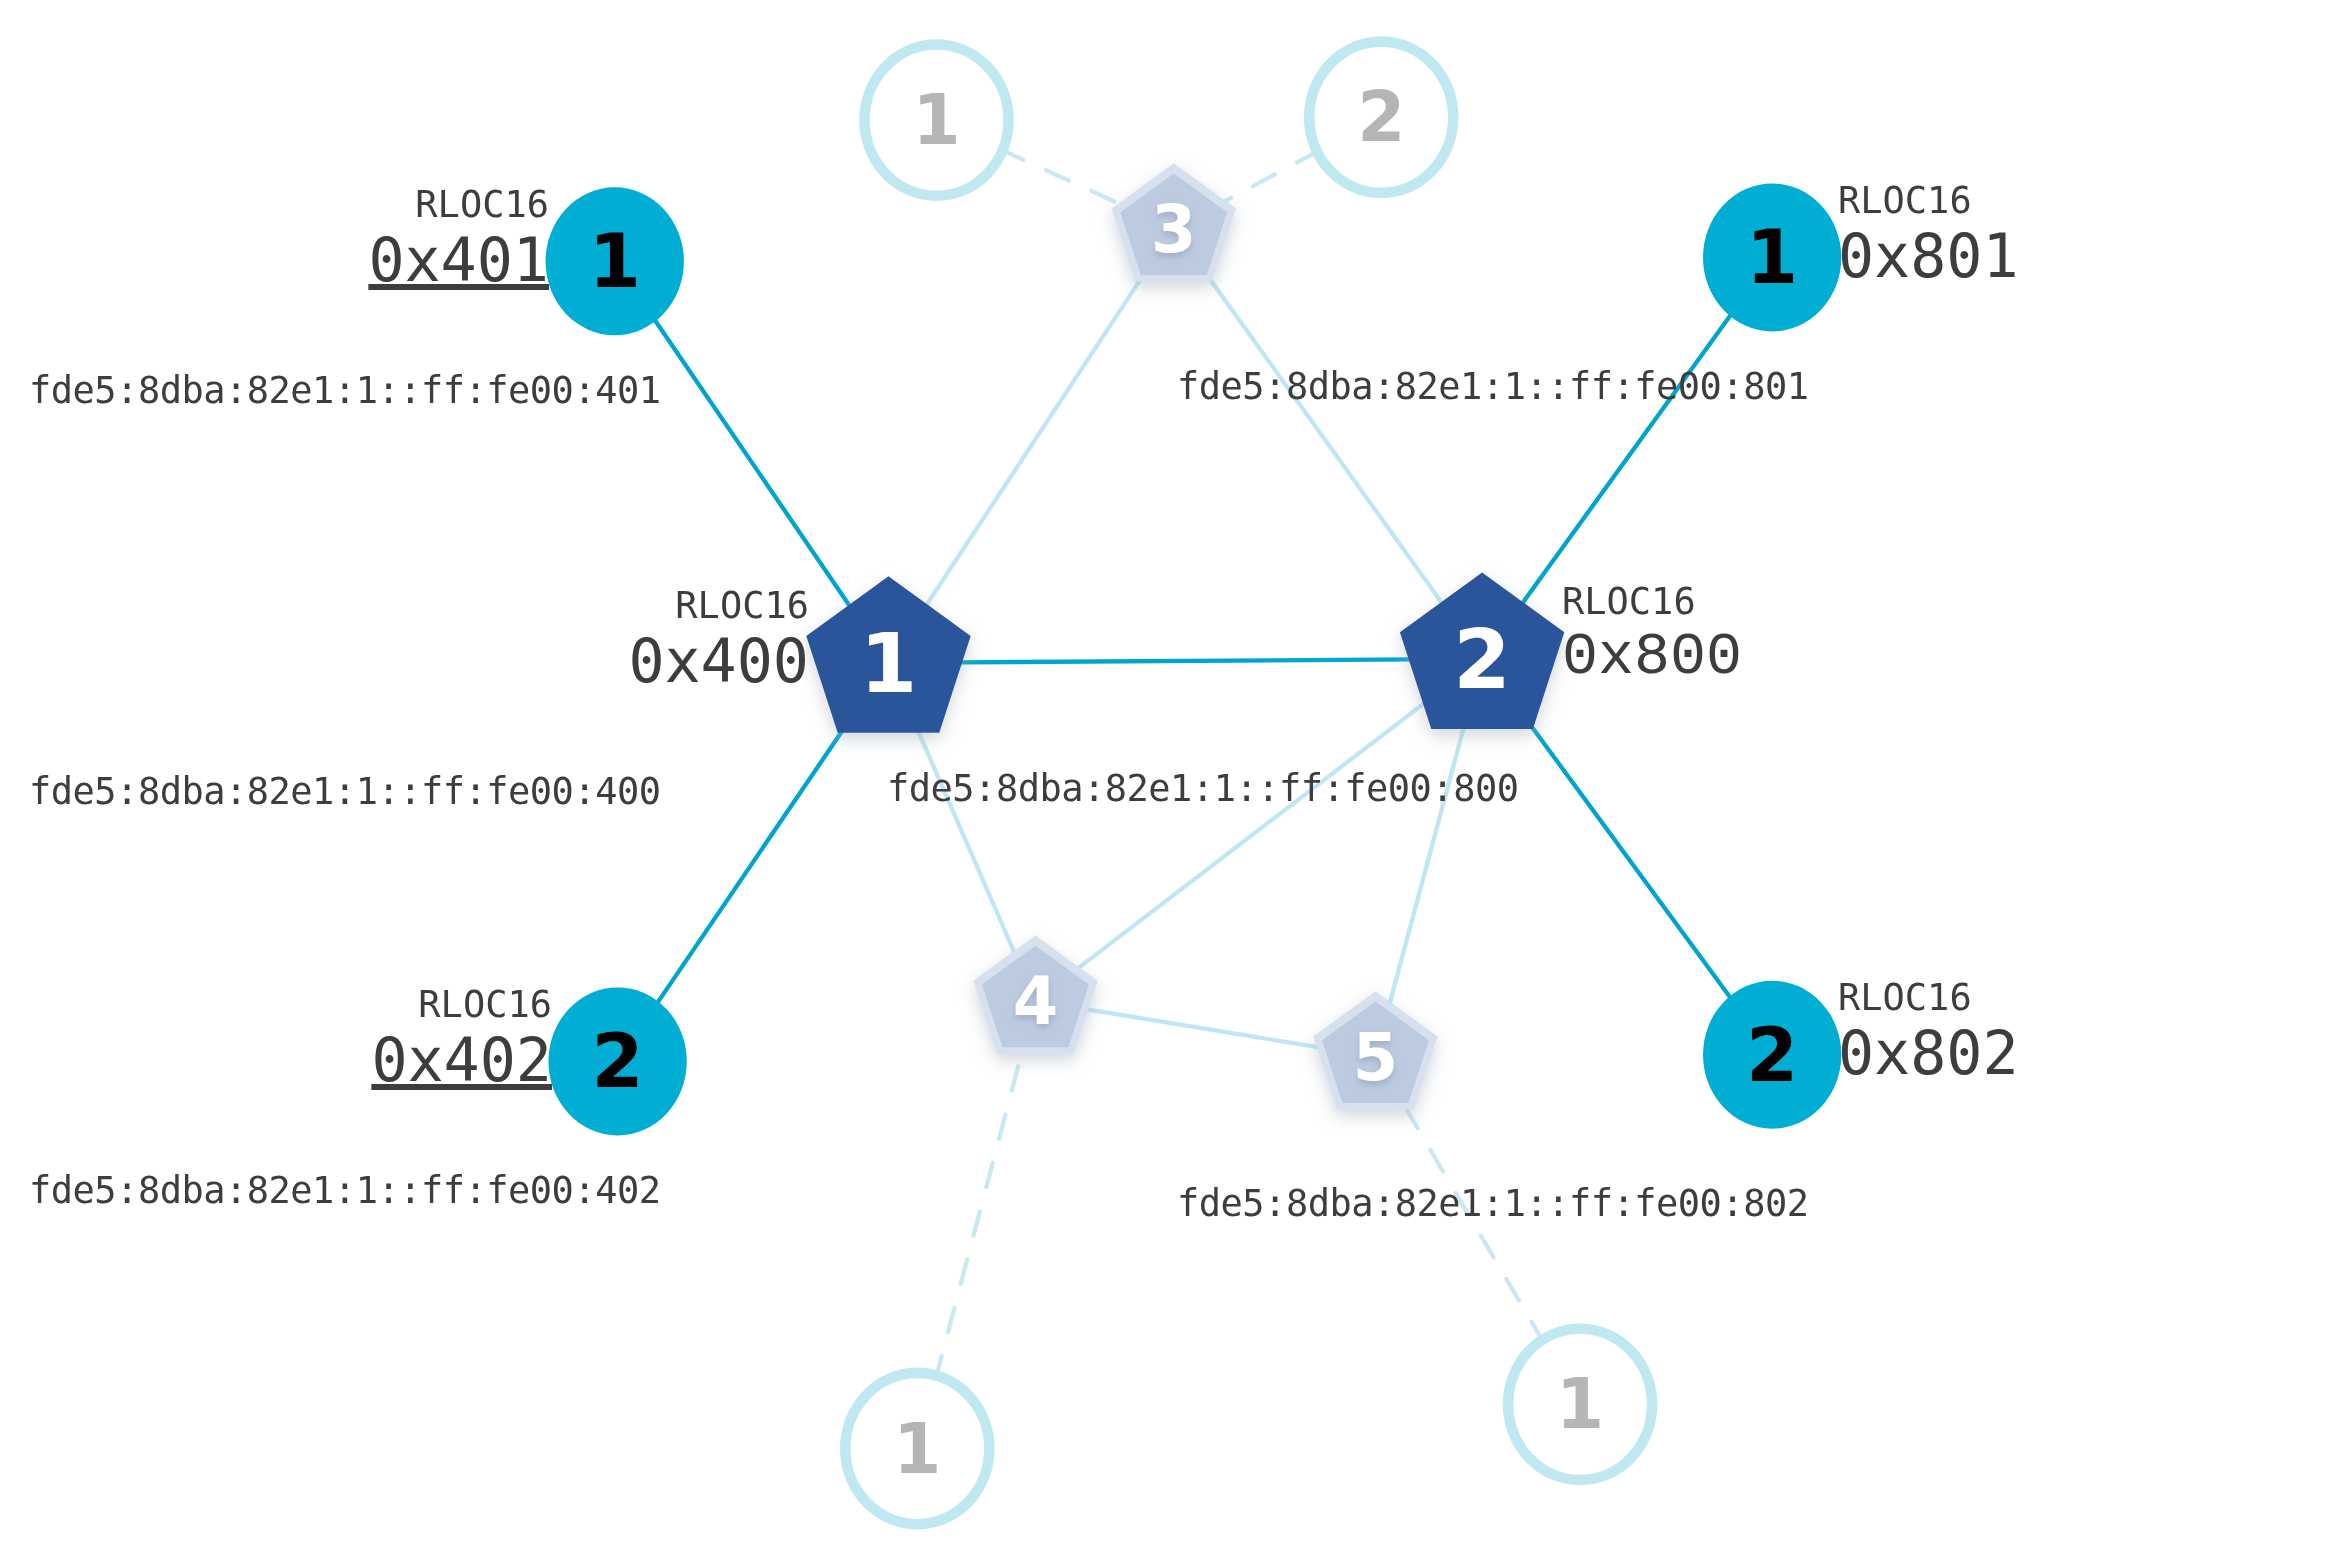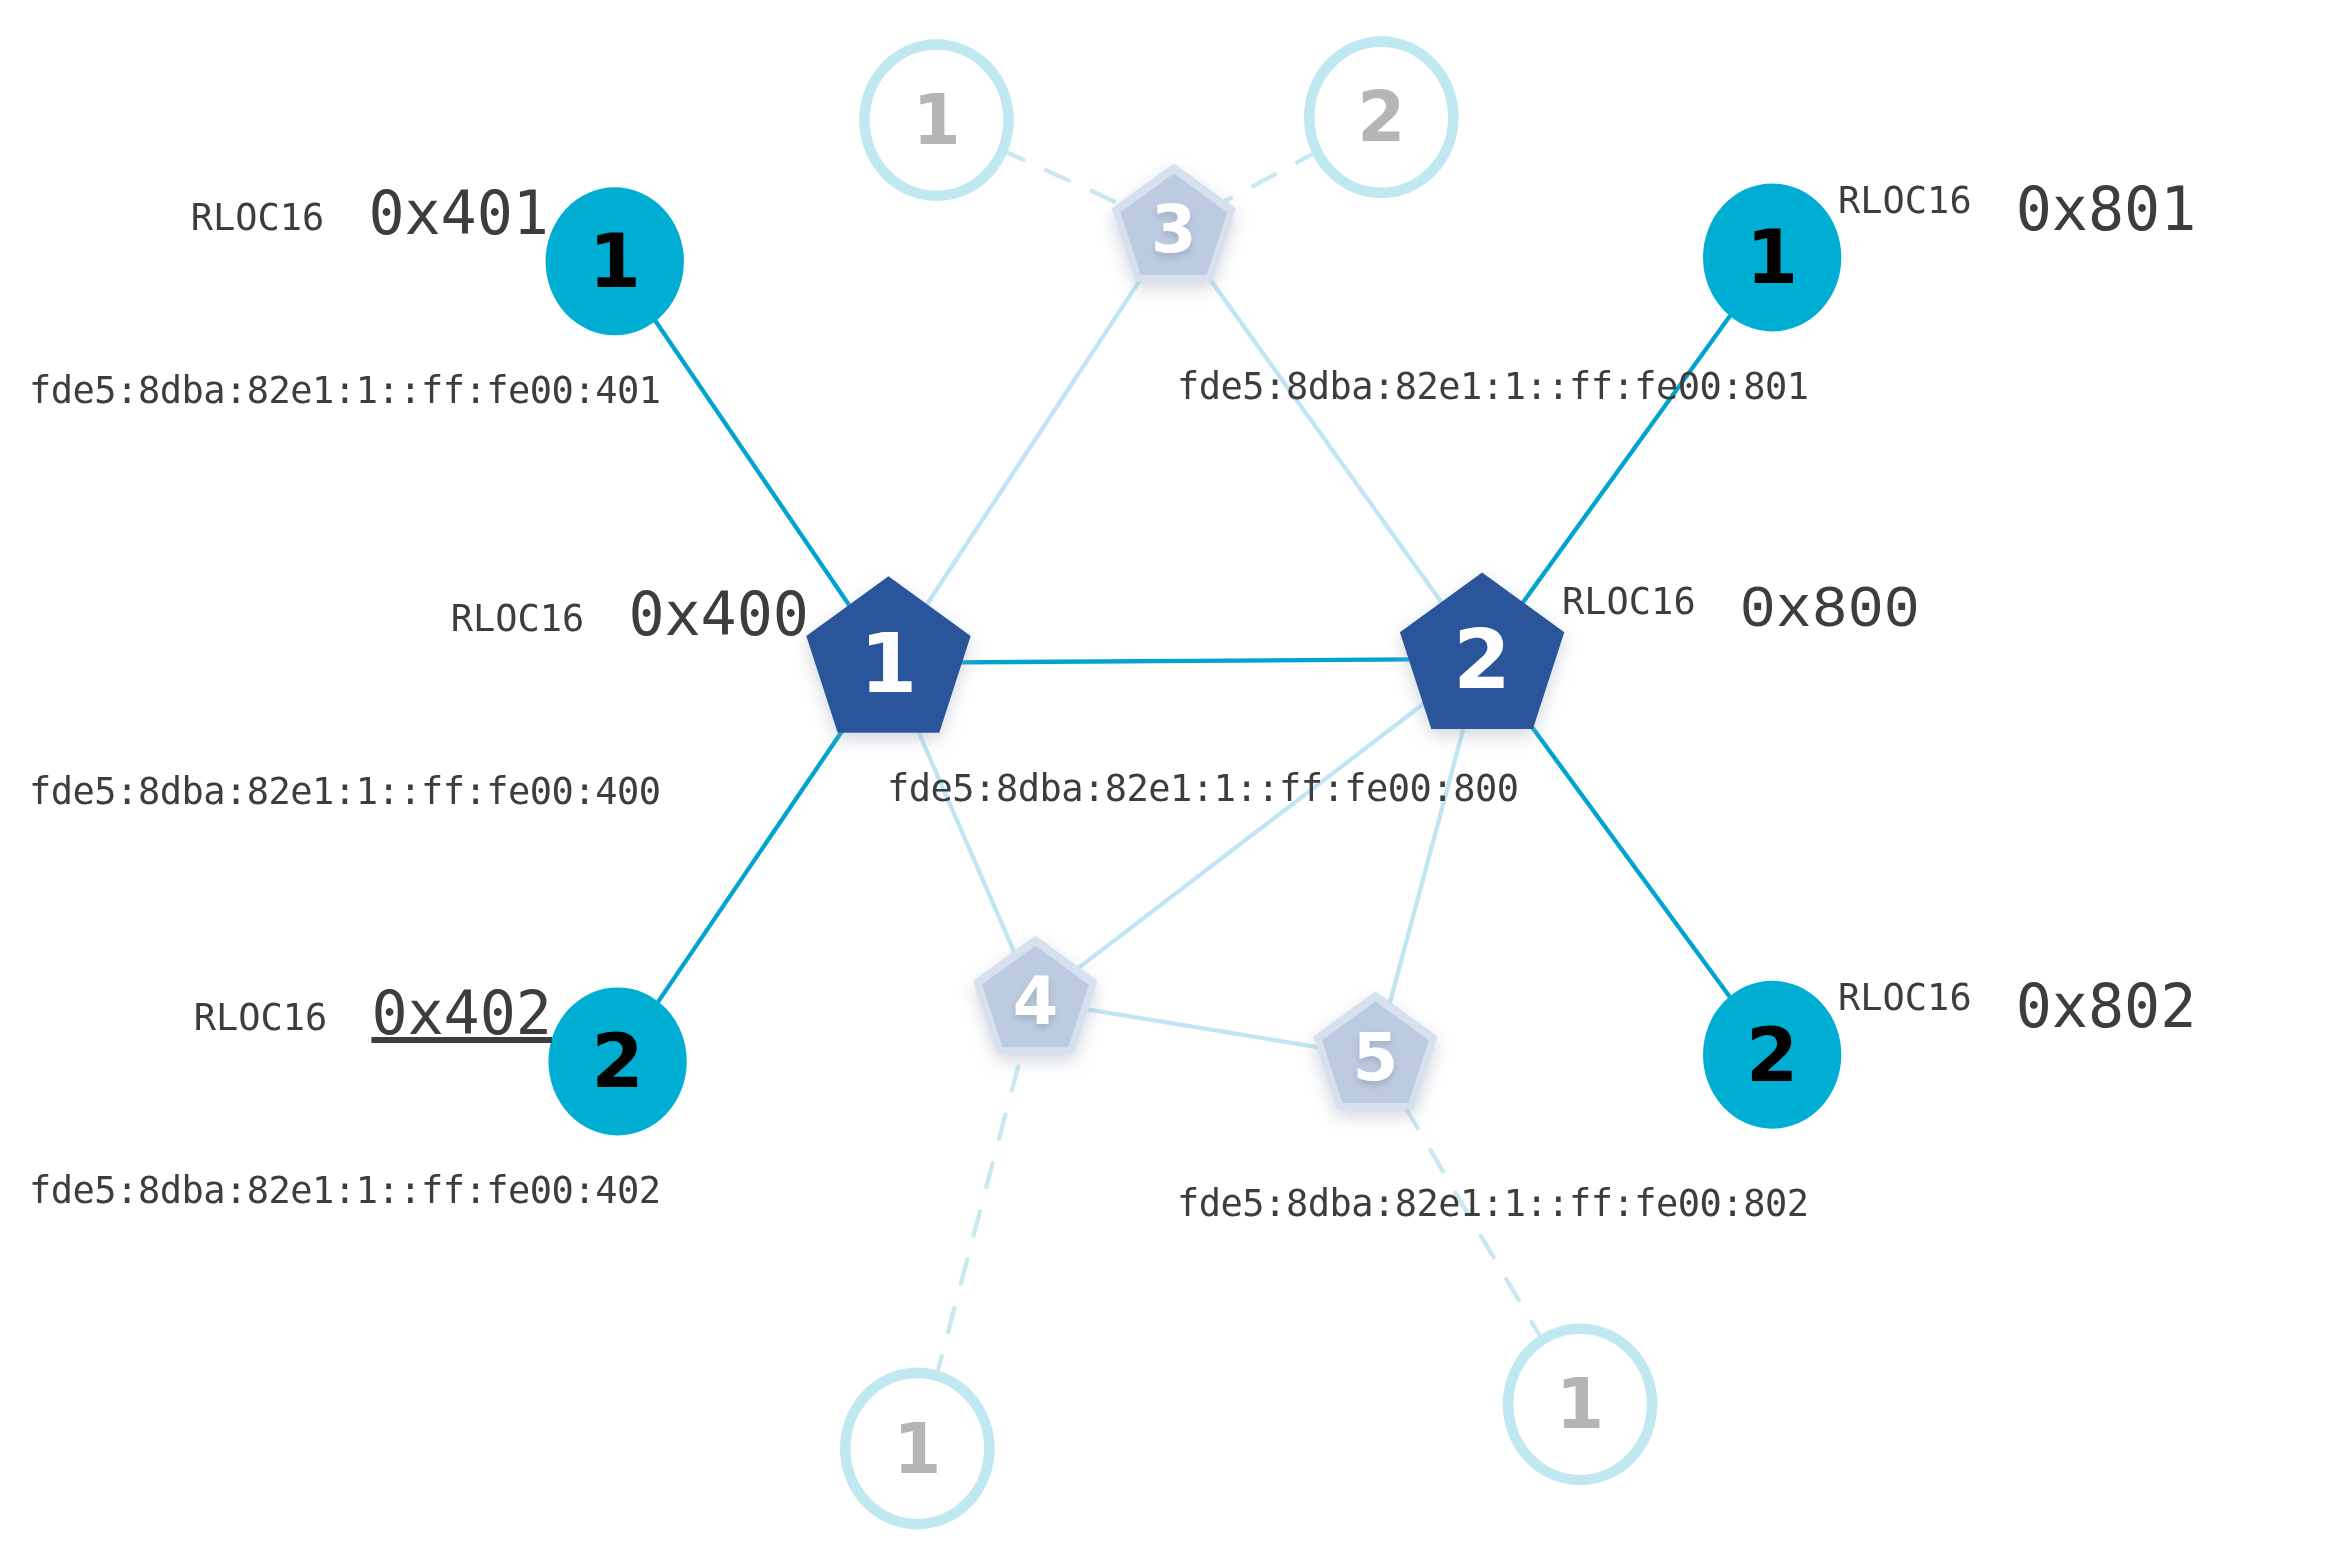--- a/index.html
+++ b/index.html
@@ -41,21 +41,21 @@
     letter-spacing: 0px;
     line-height: 1.0;
   }
   .lbl-ipv6 {
     font-size: 37px;
     letter-spacing: -0.5px;
   }
   .lbl-block {
     position: absolute;
     display: flex;
-    gap: 44px;
+    flex-direction: column;
   }
   .lbl-block.right-align { align-items: flex-end; }
   .lbl-block.left-align  { align-items: flex-start; }
   .lbl-cap-row { margin-bottom: 3.8px; }
 </style>
 </head>
 <body>
 
 <div id="stage">
   <svg id="topology-svg" viewBox="0 0 2432 1624" xmlns="http://www.w3.org/2000/svg">
@@ -138,21 +138,21 @@
         </g>
         <g>
           <ellipse cx="1645" cy="1462" rx="75" ry="78.75" fill="#ffffff" stroke="#bfe8f0" stroke-width="11"></ellipse>
           <text x="1645" y="1462" text-anchor="middle" dominant-baseline="central" font-family="&quot;DejaVu Sans&quot;, &quot;Liberation Sans&quot;, sans-serif" font-size="72" font-weight="bold" fill="#b5b5b5">1</text>
         </g>
       </g>
   </svg>
   <div id="label-layer">
       <div class="lbl-block right-align" style="right: 1787px; top: 183px;">
         <div class="lbl lbl-rloc-cap lbl-cap-row" style="position: static;">RLOC16</div>
-        <div class="lbl lbl-rloc-val" style="position: static;">0x401</div>
+        <div class="lbl lbl-rloc-val" style="position: static; text-decoration: underline;">0x401</div>
       </div>
       <div class="lbl lbl-ipv6" style="top: 369px; left: 29px;">fde5:8dba:82e1:1::ff:fe00:401</div>
       <div class="lbl-block left-align" style="left: 1838px; top: 179px;">
         <div class="lbl lbl-rloc-cap lbl-cap-row" style="position: static;">RLOC16</div>
         <div class="lbl lbl-rloc-val" style="position: static;">0x801</div>
       </div>
       <div class="lbl lbl-ipv6" style="top: 365px; left: 1177px;">fde5:8dba:82e1:1::ff:fe00:801</div>
       <div class="lbl-block right-align" style="right: 1527px; top: 584px;">
         <div class="lbl lbl-rloc-cap lbl-cap-row" style="position: static;">RLOC16</div>
         <div class="lbl lbl-rloc-val" style="position: static;">0x400</div>

